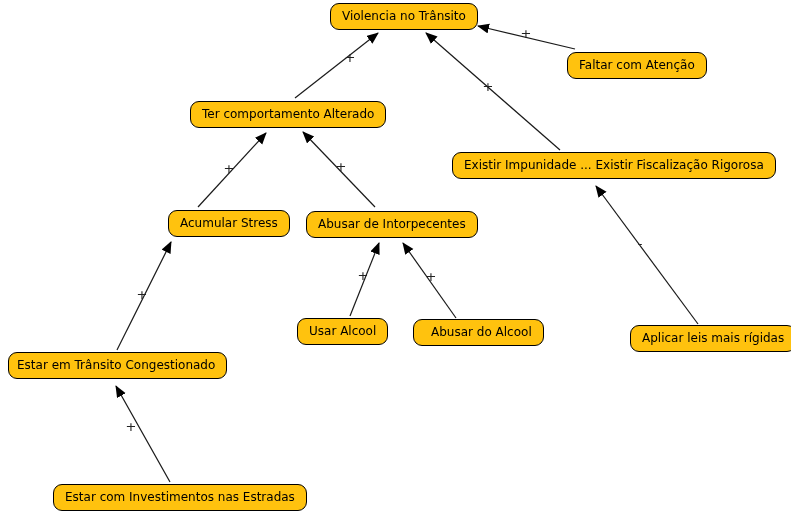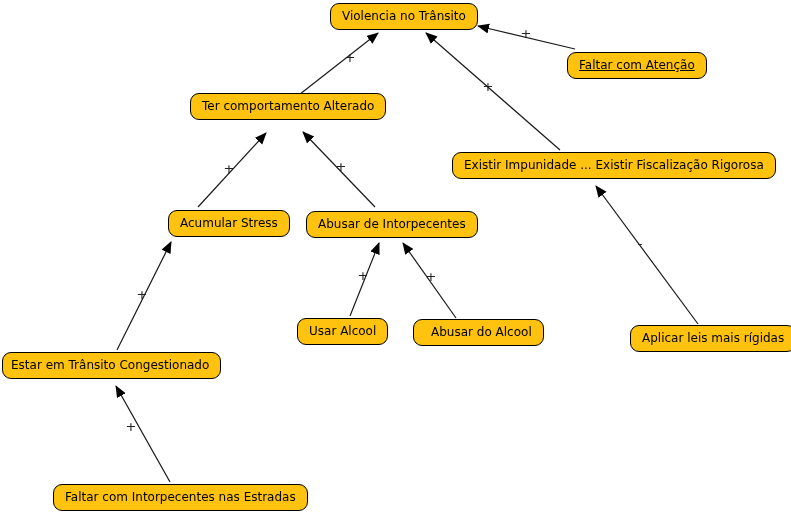--- a/index.html
+++ b/index.html
@@ -86,33 +86,33 @@
     <text class="sign" x="341" y="171" text-anchor="middle">+</text>
     <text class="sign" x="363" y="280" text-anchor="middle">+</text>
     <text class="sign" x="431" y="281" text-anchor="middle">+</text>
     <text class="sign" x="142" y="299" text-anchor="middle">+</text>
     <text class="sign" x="131" y="431" text-anchor="middle">+</text>
     <text class="sign" x="640" y="248" text-anchor="middle">-</text>
   </svg>
 
   <div class="node" style="left:330px; top:3px;">Violencia no Trânsito</div>
 
-  <div class="node" style="left:567px; top:52px;text-decoration:underline;">Faltar com Atenção</div>
+  <div class="node" style="left:567px; top:52px;">Faltar com Atenção</div>
 
-  <div class="node" style="left:190px; top:93px;">Ter comportamento Alterado</div>
+  <div class="node" style="left:190px; top:101px;">Ter comportamento Alterado</div>
 
   <div class="node" style="left:420px; top:152px;margin-left:32px;">Existir Impunidade ... Existir Fiscalização Rigorosa</div>
 
   <div class="node" style="left:120px; top:210px;margin-left:48px;">Acumular Stress</div>
 
   <div class="node" style="left:306px; top:211px;">Abusar de Intorpecentes</div>
 
   <div class="node" style="left:297px; top:318px;">Usar Alcool</div>
 
   <div class="node" style="left:413px; top:319px;padding-left:17px;">Abusar do Alcool</div>
 
   <div class="node" style="left:630px; top:325px;">Aplicar leis mais rígidas</div>
 
-  <div class="node" style="left:2px; top:352px;padding-left:8px;">Estar em Trânsito Congestionado</div>
+  <div class="node" style="left:8px; top:352px;padding-left:8px;">Estar em Trânsito Congestionado</div>
 
-  <div class="node" style="left:53px; top:484px;">Faltar com Intorpecentes nas Estradas</div>
+  <div class="node" style="left:53px; top:484px;">Estar com Investimentos nas Estradas</div>
 
 </div>
 
 </body></html>

